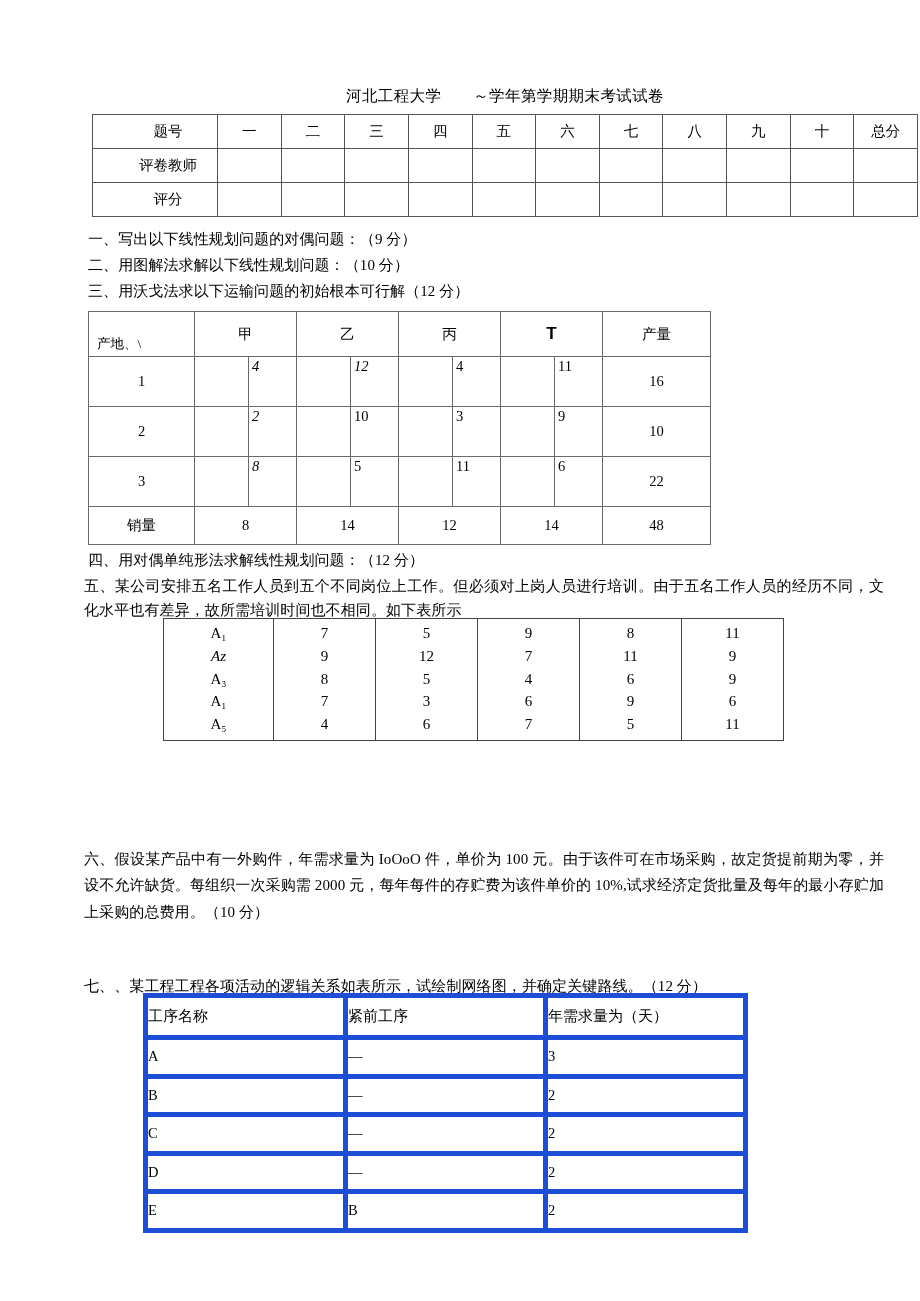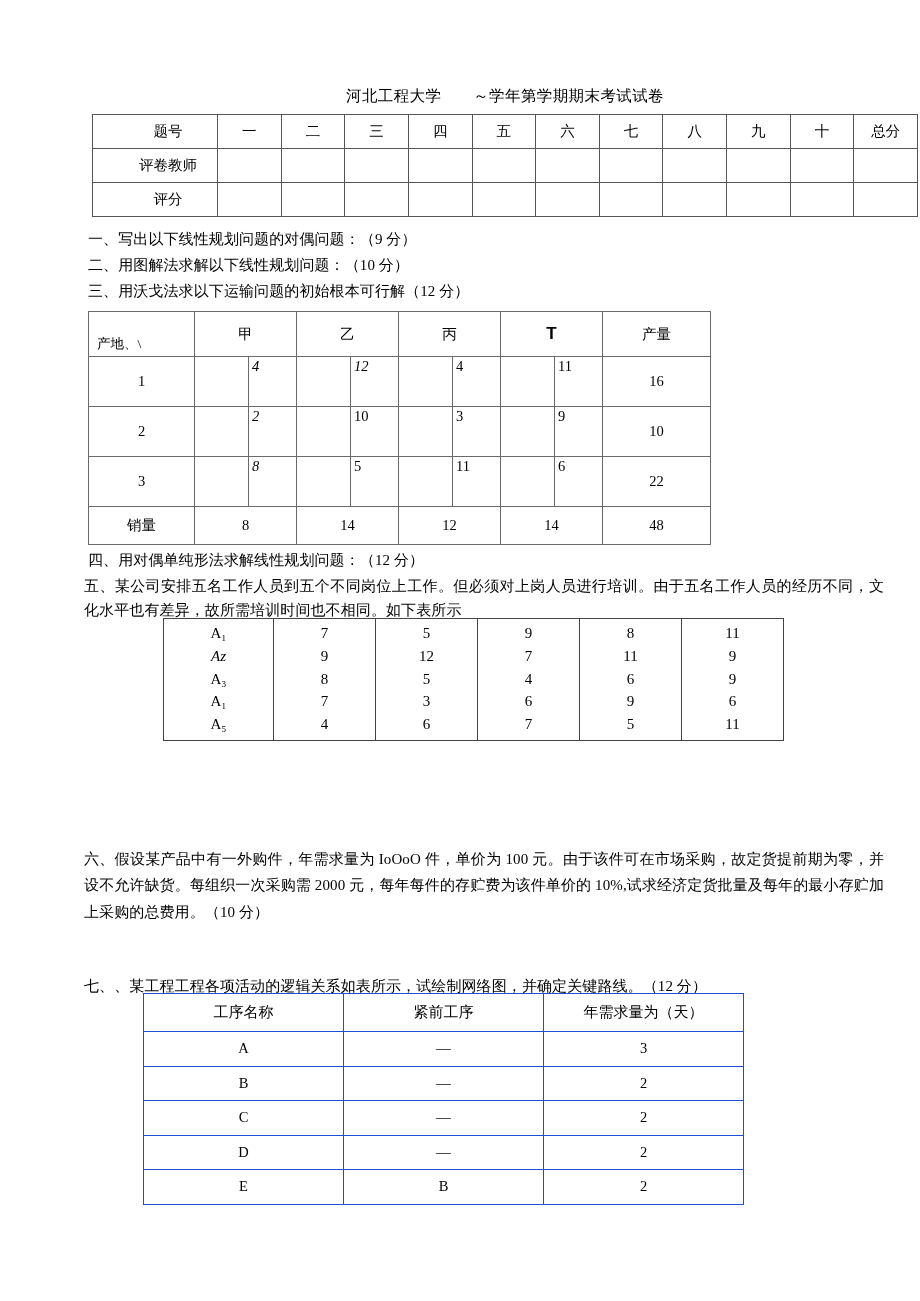--- a/index.html
+++ b/index.html
@@ -185,23 +185,23 @@
   
   table.net-table {
     position: absolute;
     left: 143px;
     top: 993px;
     width: 600px;
     border-collapse: collapse;
     table-layout: fixed;
   }
   table.net-table td {
-    border: 1px solid #1d4ed8;
+    border: 5px solid #1d4ed8;
     height: 33.5px;
-    text-align: center;
+    text-align: left;
     vertical-align: middle;
     font-size: 14.5px;
     padding: 0;
   }
   table.net-table td.nt-head {
     height: 37px;
     font-size: 15px;
   }
 </style>
 </head>

